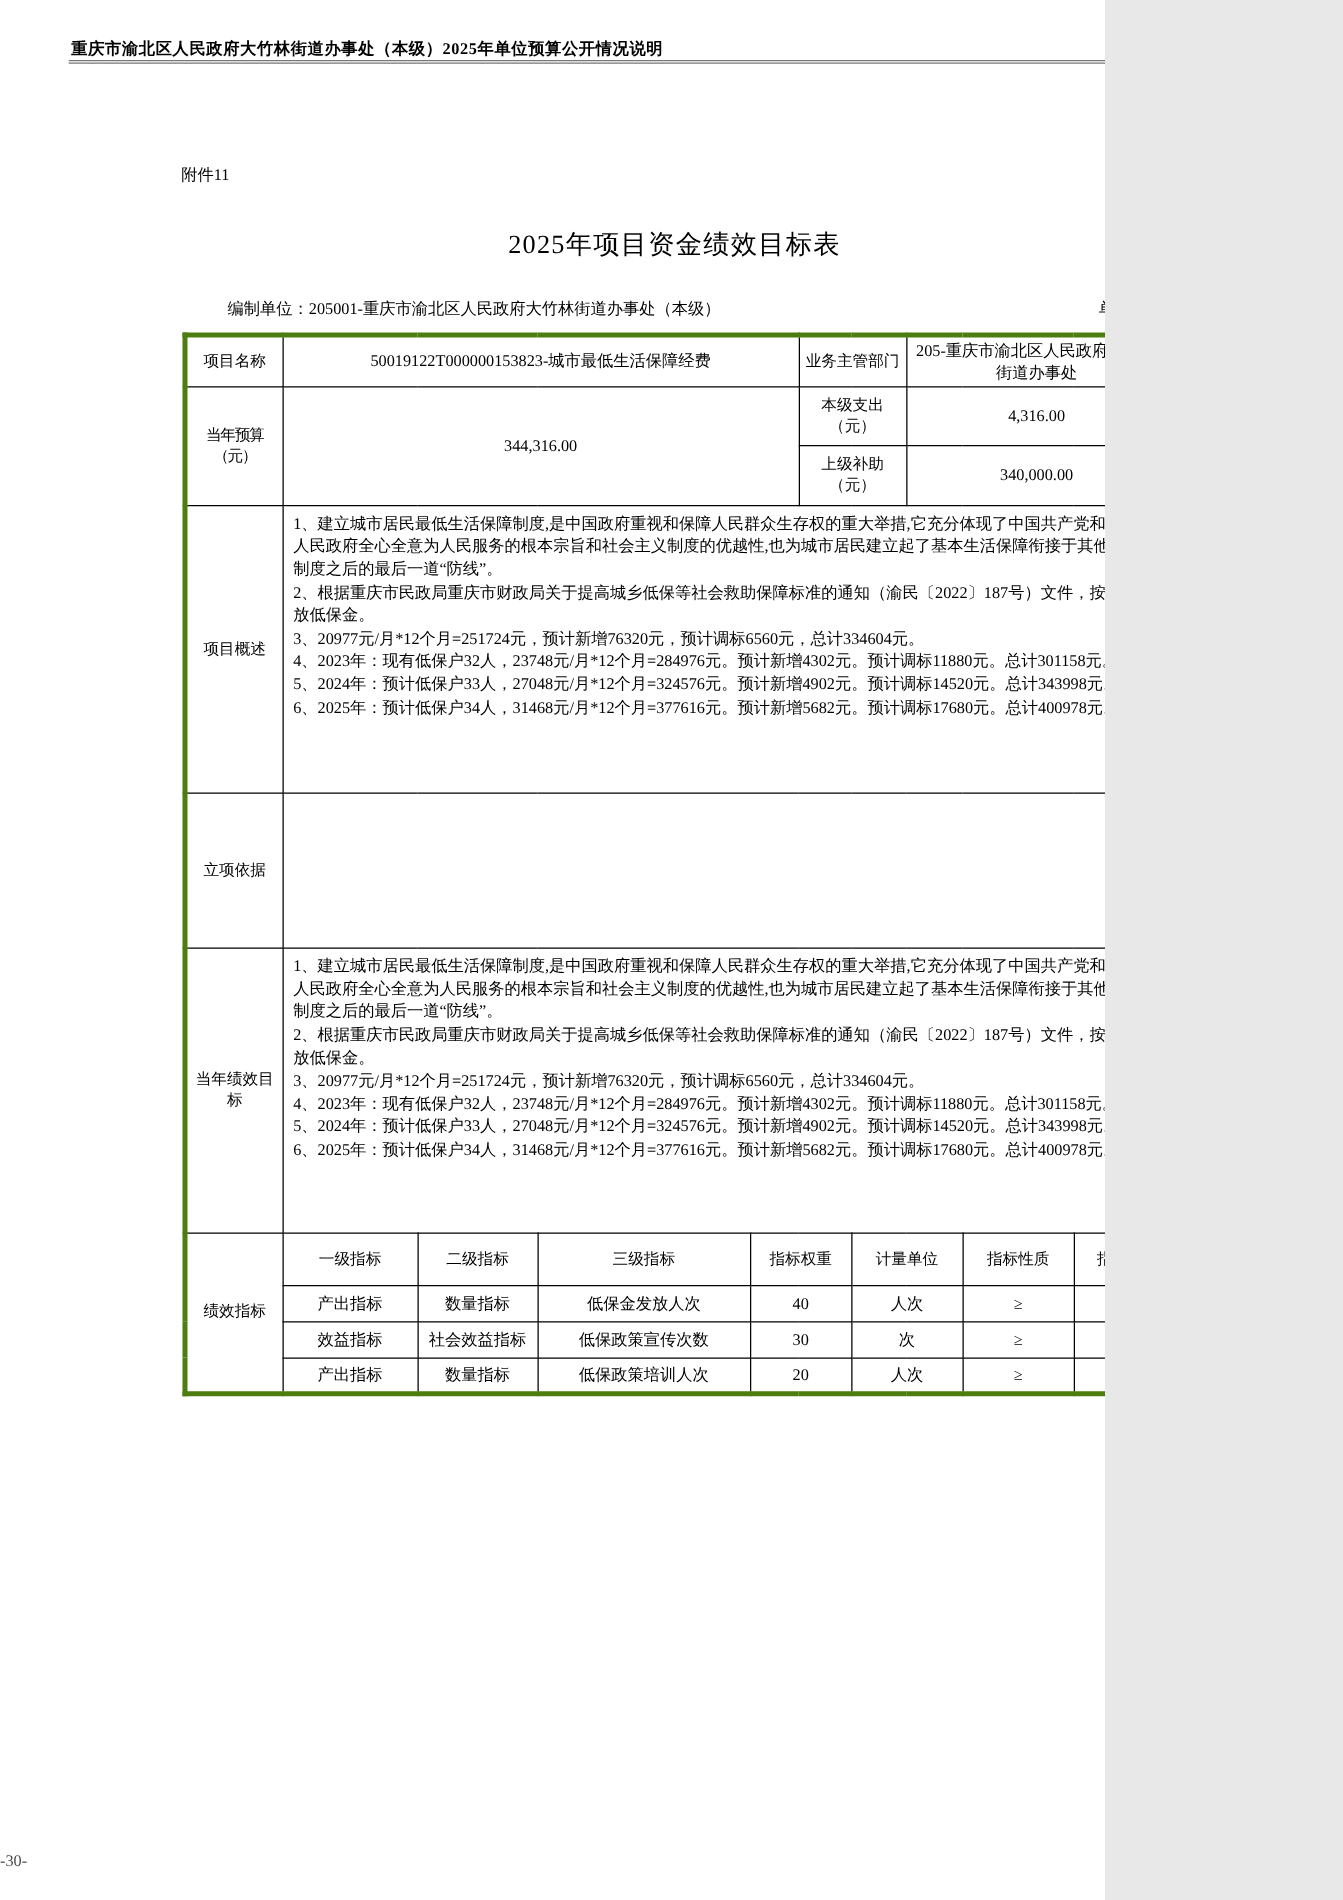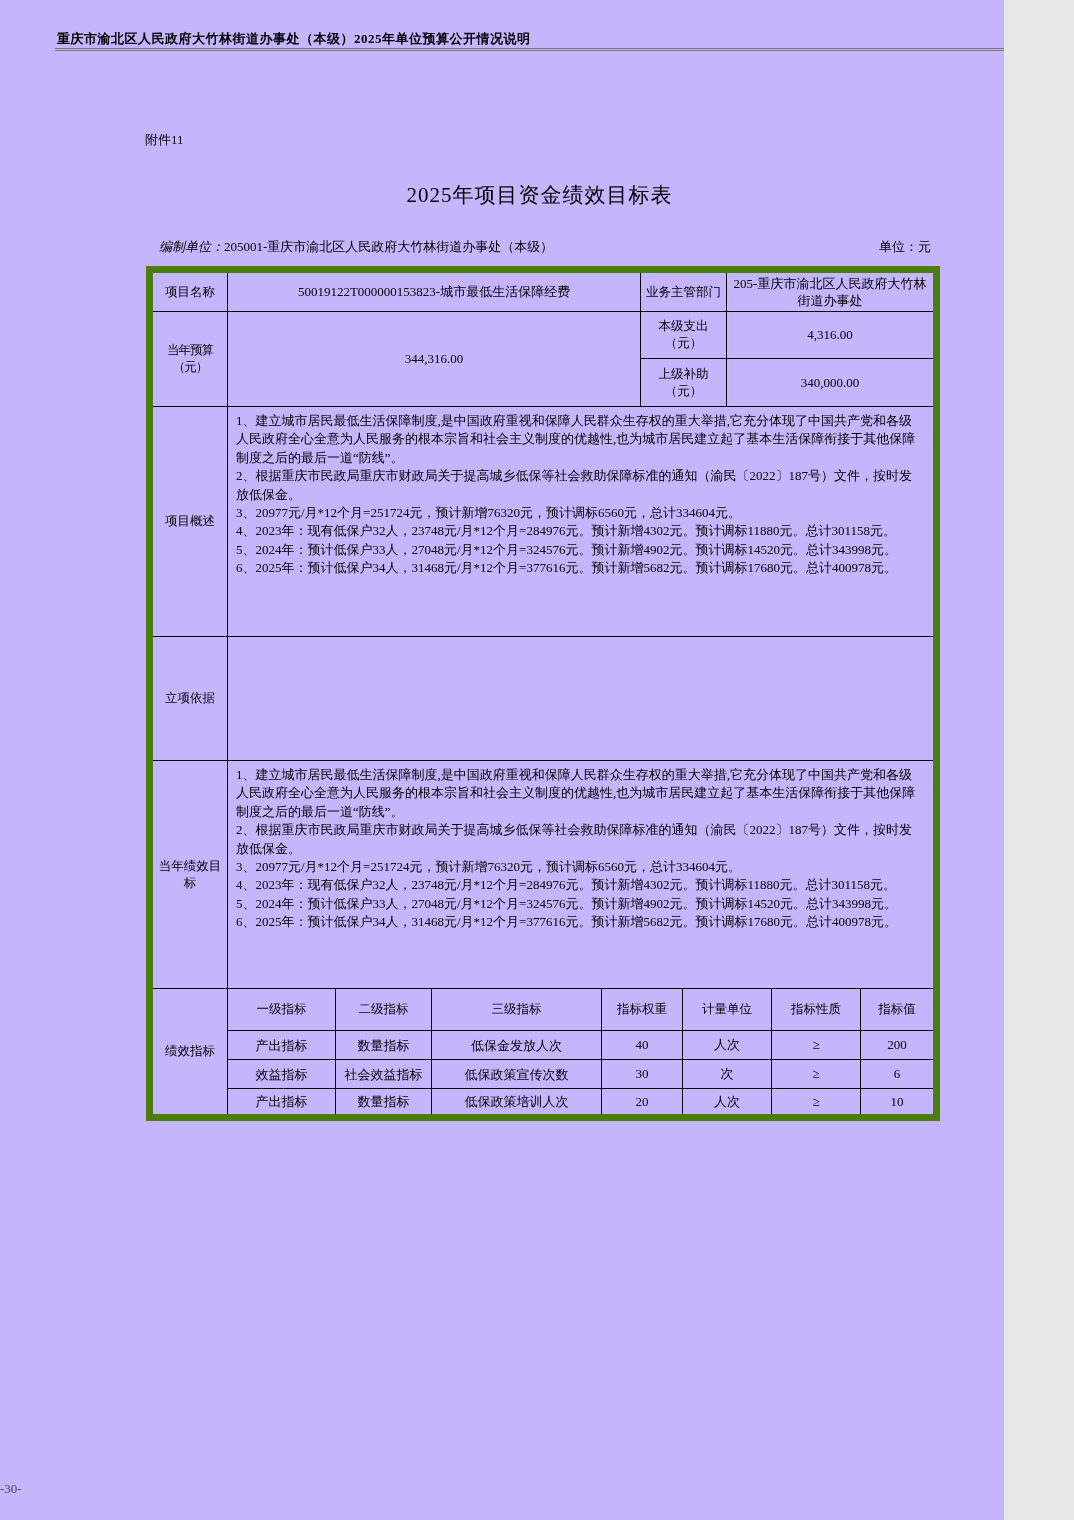--- a/index.html
+++ b/index.html
@@ -1,21 +1,21 @@
 <!DOCTYPE html>
 <html><head>
 <meta charset="utf-8">
 <style>
   * { margin: 0; padding: 0; box-sizing: border-box; }
   html, body { background: #e8e8e8; }
   .page {
     position: relative;
-    width: 1004px;
+    width: 884px;
     height: 1520px;
-    background: #c4b5fd;
+    background: #ffffff;
     font-family: "Liberation Serif", "DejaVu Serif", serif;
     color: #000000;
     overflow: hidden;
   }
   .doc-header {
     position: absolute;
     left: 57px;
     top: 30px;
     font-size: 13px;
     font-weight: bold;
@@ -47,33 +47,33 @@
   }
   .meta-row {
     position: absolute;
     left: 146px;
     top: 238px;
     width: 787px;
     font-size: 13px;
     display: flex;
     align-items: baseline;
   }
-  .meta-label { margin-left: 13px; font-style: italic; }
+  .meta-label { margin-left: 36px; }
   .meta-value { }
   .meta-unit  { margin-left: auto; margin-right: 2px; }
 
   table.main {
     position: absolute;
     left: 146px;
     top: 266px;
     width: 789px;
     border-collapse: collapse;
     table-layout: fixed;
     font-size: 13px;
-    border: 7px solid #4d7c0f;
+    border: 4px solid #4d7c0f;
   }
   table.main td {
     border: 1px solid #000;
     overflow: hidden;
   }
   td.lbl {
     text-align: center;
     vertical-align: middle;
     padding: 1px 2px;
     font-size: 12.5px;

